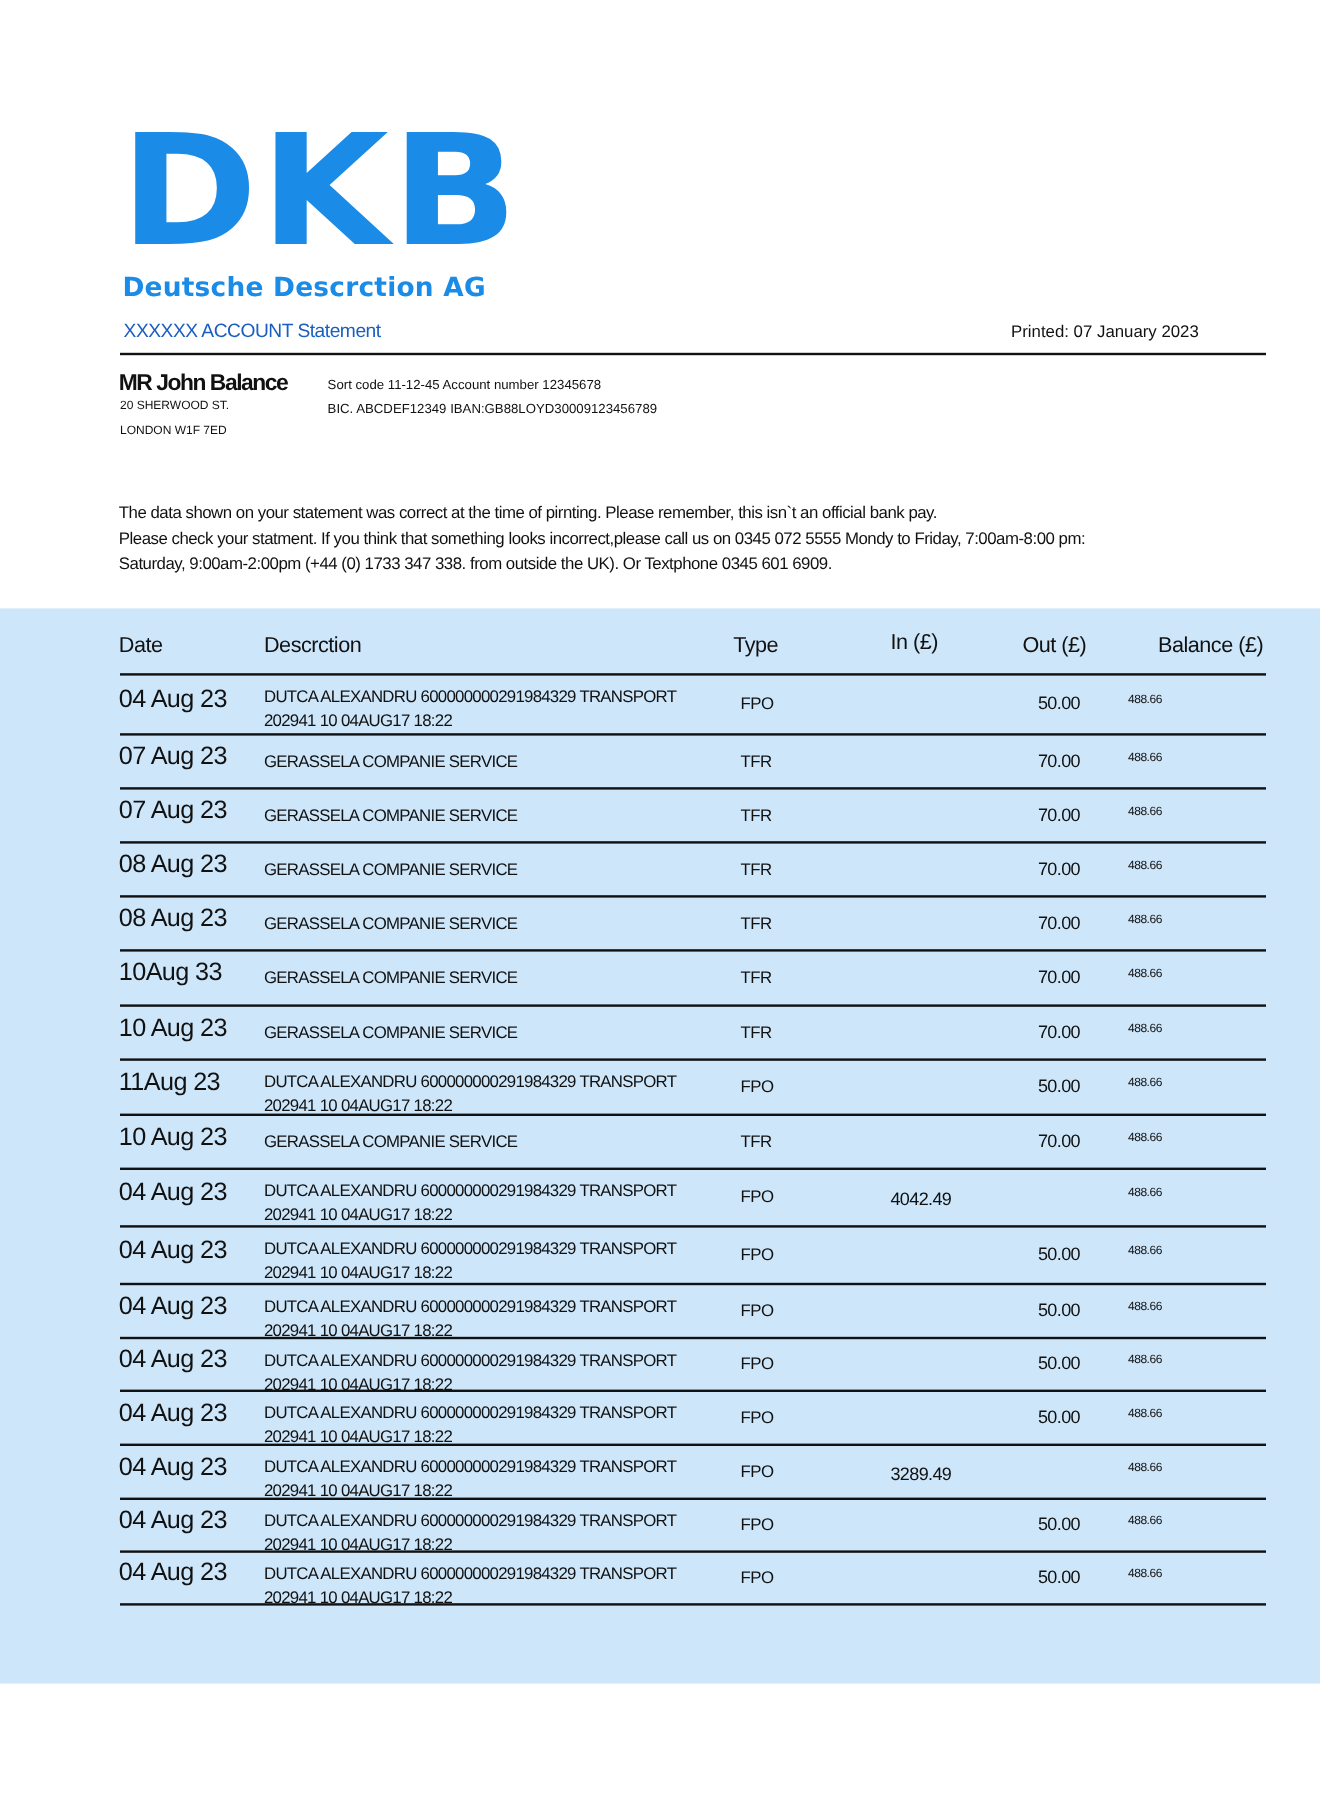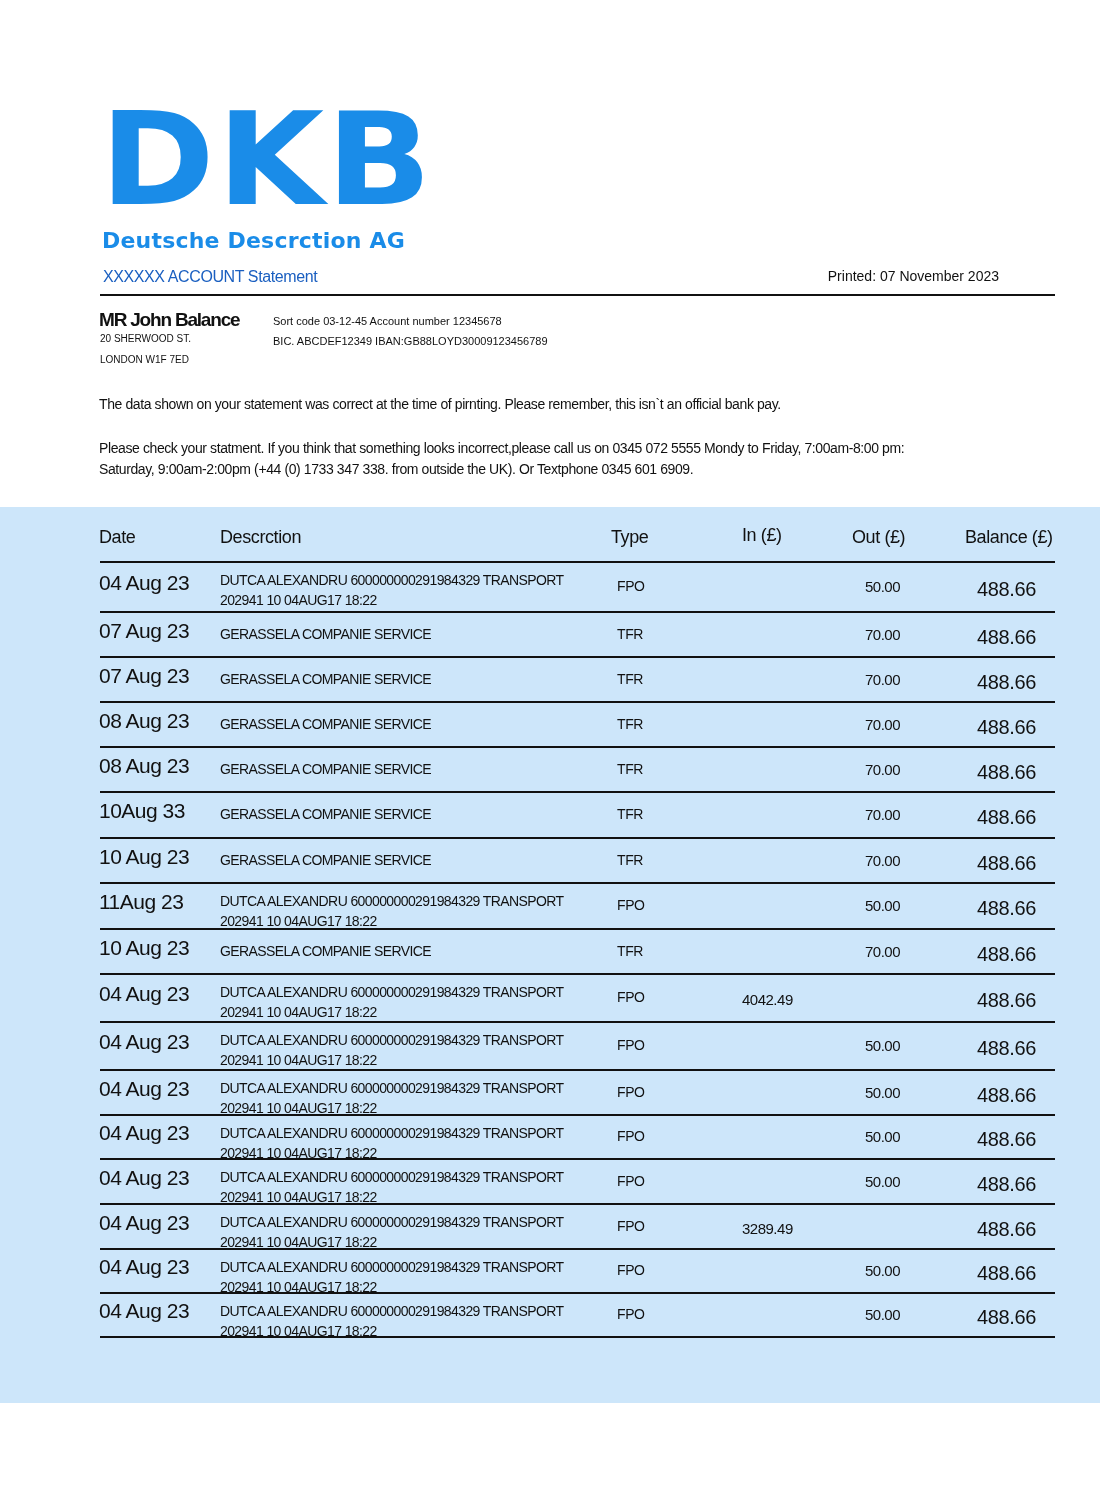--- a/index.html
+++ b/index.html
@@ -8,48 +8,48 @@
   .logo-mark { font-family:"DejaVu Sans", sans-serif; font-weight:bold; font-size:128px; line-height:1; color:#1a8ce8; letter-spacing:2px; transform:scaleX(1.08); transform-origin:left; }
   .logo-sub { position:absolute; left:102px; top:228px; font-family:"DejaVu Sans", sans-serif; font-weight:bold; font-size:22px; color:#1a8ce8; letter-spacing:0.2px; }
   .statement-title { position:absolute; left:103px; top:268px; font-size:16px; color:#1a5fc0; letter-spacing:-0.4px; }
   .printed { position:absolute; right:101px; top:268px; font-size:14px; color:#111; }
   .rule-top { position:absolute; left:100px; right:45px; top:294px; height:2px; background:#111; }
   .name { position:absolute; left:99px; top:309px; font-size:19px; font-weight:bold; letter-spacing:-1.2px; }
   .addr1 { position:absolute; left:100px; top:333px; font-size:10px; }
   .addr2 { position:absolute; left:100px; top:354px; font-size:10px; }
   .sort { position:absolute; left:273px; top:315px; font-size:11px; }
   .bic { position:absolute; left:273px; top:335px; font-size:11px; }
-  .notice1 { position:absolute; left:99px; top:396px; font-size:14px; letter-spacing:-0.4px;text-align:right; }
+  .notice1 { position:absolute; left:99px; top:419px; font-size:14px; letter-spacing:-0.4px;text-align:right; }
   .notice2 { position:absolute; left:99px; top:438px; width:840px; font-size:14px; line-height:21px; letter-spacing:-0.4px; }
   .panel { position:absolute; left:0; top:507px; width:1100px; height:896px; background:#cde6fa; }
   .hdr { position:absolute; top:527px; font-size:18px; letter-spacing:-0.4px; }
   .row-line { position:absolute; left:100px; width:955px; height:2px; background:#111; }
   .cell { position:absolute; }
   .c-date { left:99px; font-size:21px; letter-spacing:-0.5px; }
   .c-desc { left:220px; font-size:14px; line-height:20px; letter-spacing:-0.6px; }
   .c-type { left:617px; font-size:14px; letter-spacing:-0.4px; }
   .c-in { left:742px; font-size:15px; letter-spacing:-0.5px; }
   .c-out { left:820px; width:80px; text-align:right; font-size:15px; letter-spacing:-0.5px; }
-  .c-bal { left:960px; width:93px; text-align:center; font-size:20px; letter-spacing:-0.4px; }
+  .c-bal { left:940px; width:93px; text-align:left; font-size:10px; letter-spacing:-0.4px; }
 </style>
 </head>
 <body>
 
 <div class="logo">
   <div class="logo-mark">DKB</div>
 </div>
 <div class="logo-sub">Deutsche Descrction AG</div>
 <div class="statement-title">XXXXXX ACCOUNT Statement</div>
-<div class="printed">Printed: 07 November 2023</div>
+<div class="printed">Printed: 07 January 2023</div>
 <div class="rule-top"></div>
 
 <div class="name">MR John Balance</div>
 <div class="addr1">20 SHERWOOD ST.</div>
 <div class="addr2">LONDON W1F 7ED</div>
-<div class="sort">Sort code 03-12-45 Account number 12345678</div>
+<div class="sort">Sort code 11-12-45 Account number 12345678</div>
 <div class="bic">BIC. ABCDEF12349  IBAN:GB88LOYD30009123456789</div>
 
 <div class="notice1">The data shown on your statement was correct at the time of pirnting. Please remember, this isn`t an official bank pay.</div>
 <div class="notice2">Please check your statment. If you think that something looks incorrect,please call us on 0345 072 5555 Mondy to Friday, 7:00am-8:00 pm: Saturday, 9:00am-2:00pm (+44 (0) 1733 347 338. from outside the UK). Or Textphone 0345 601 6909.</div>
 
 <div class="panel"></div>
 
 <div class="hdr" style="left:99px">Date</div>
 <div class="hdr" style="left:220px">Descrction</div>
 <div class="hdr" style="left:611px">Type</div>

